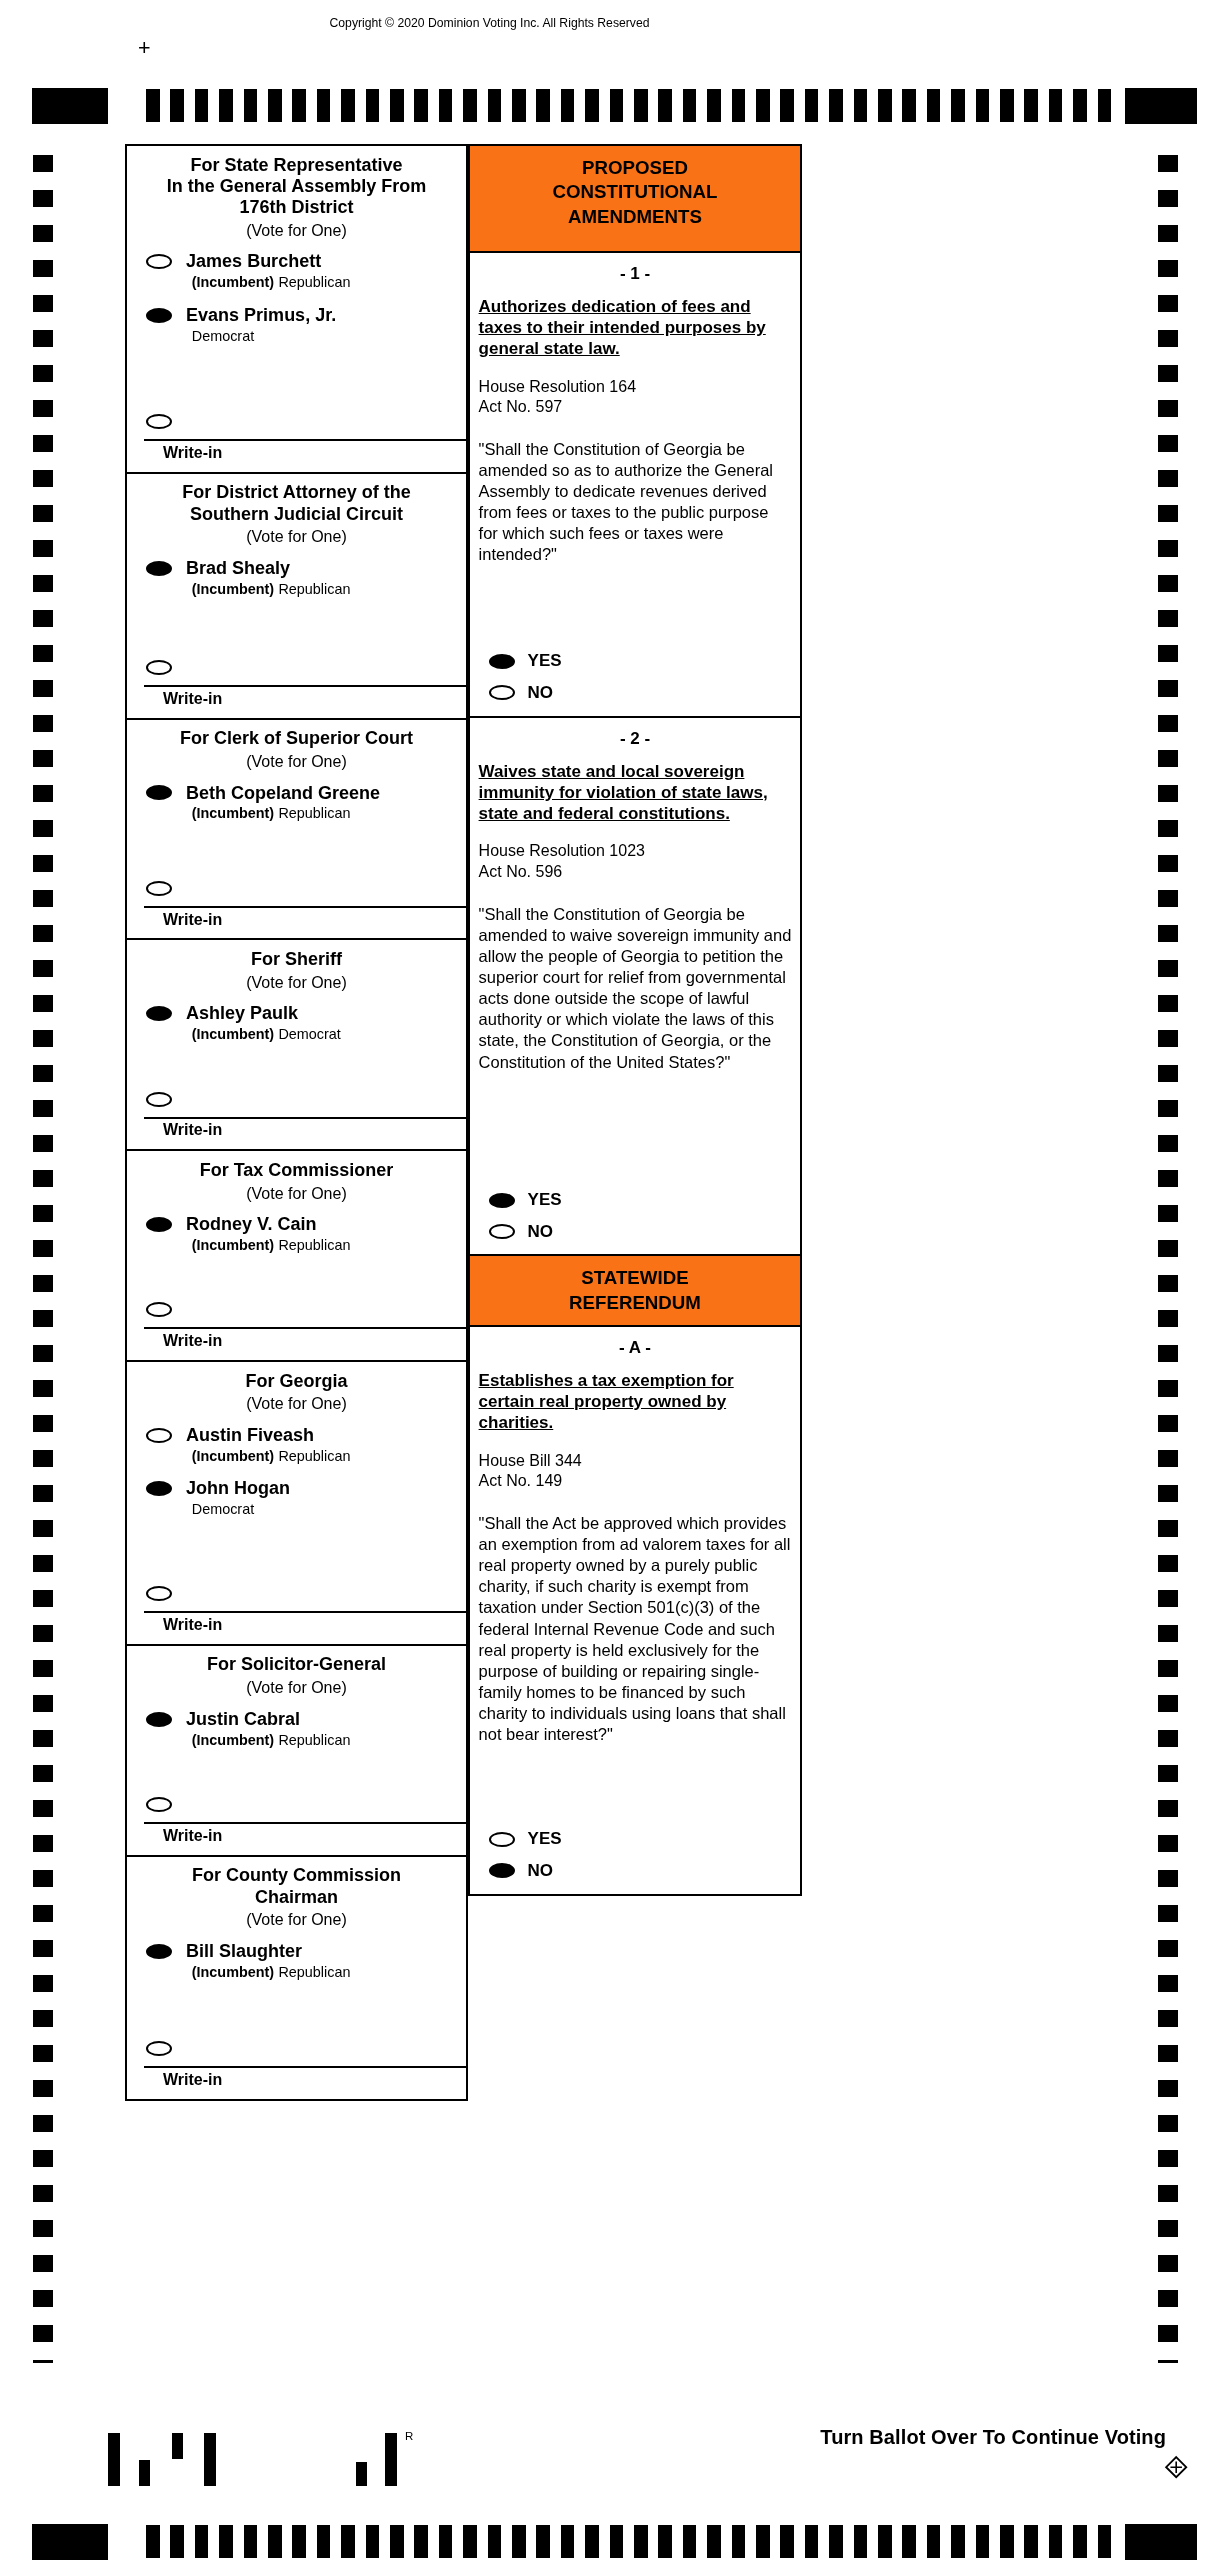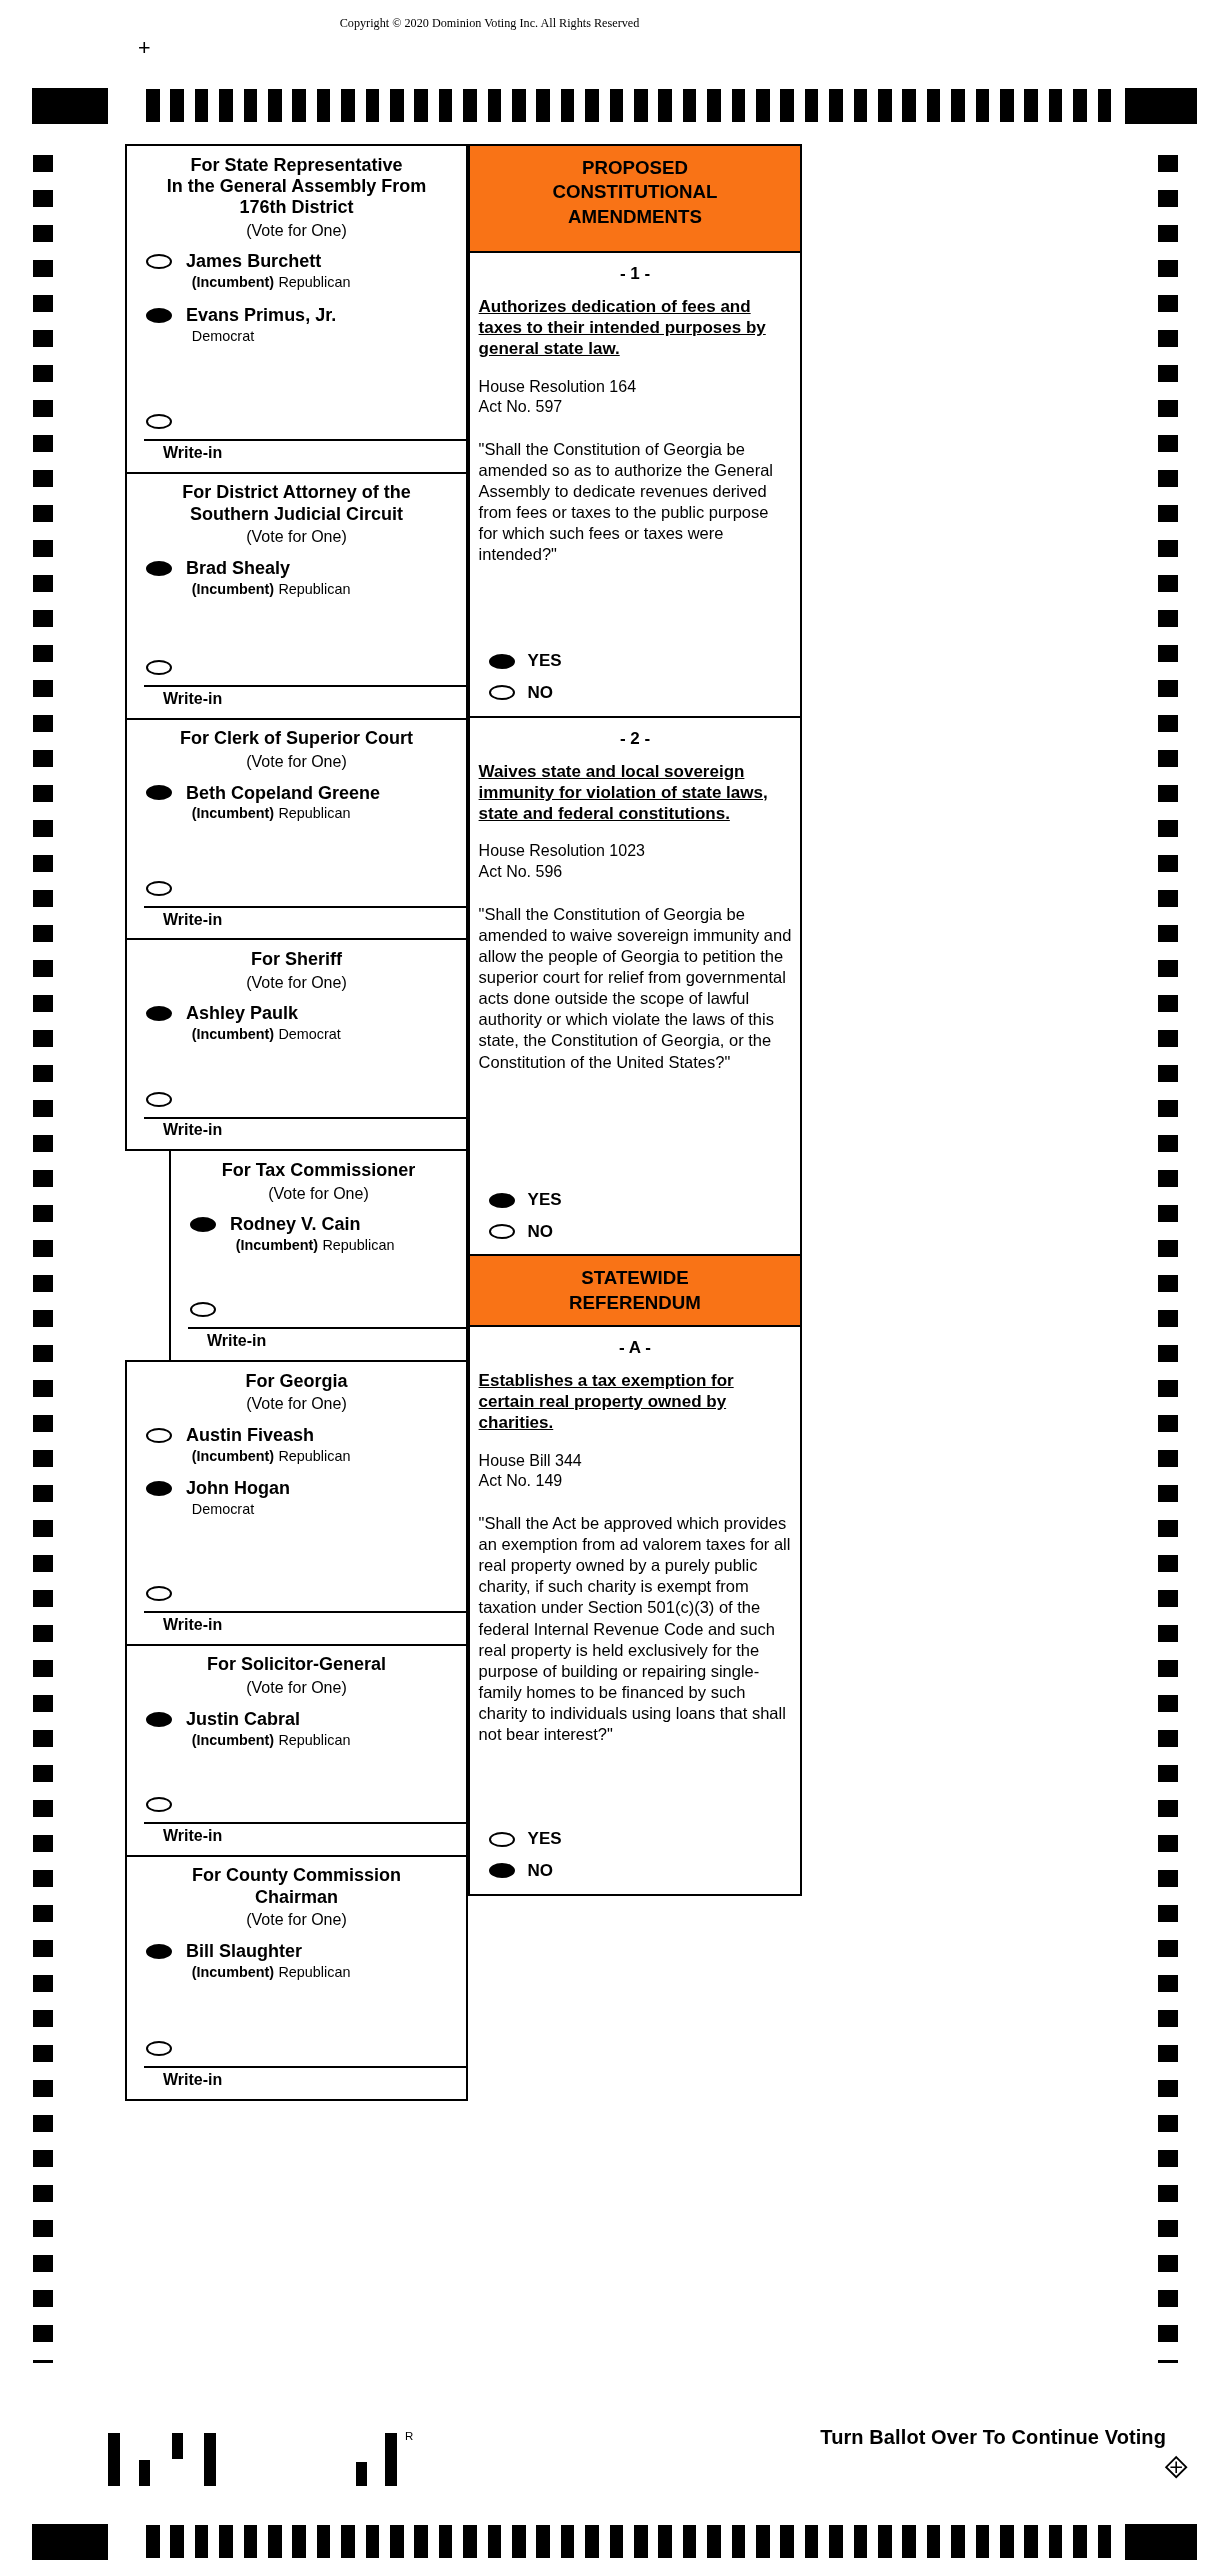--- a/index.html
+++ b/index.html
@@ -3,40 +3,40 @@
 <meta charset="utf-8">
 <style>
   html,body{margin:0;padding:0;}
   body{
     width:1229px;height:2576px;position:relative;
     background:#ffffff;color:#000;
     font-family:"Liberation Sans", sans-serif;
     -webkit-font-smoothing:antialiased;
   }
   
-  .copyright{position:absolute;top:16px;left:0;width:979px;text-align:center;font-size:12.2px;font-family:Liberation Serif, serif;}
+  .copyright{position:absolute;top:16px;left:0;width:979px;text-align:center;font-size:12.2px;}
   .plus-mark{position:absolute;left:138px;top:36px;font-size:21.5px;}
   .timing-block{position:absolute;height:36px;background:#000;}
   .timing-bars{position:absolute;height:33px;background:repeating-linear-gradient(90deg,#000 0 13.6px,transparent 13.6px 24.4px);}
   .timing-col{position:absolute;width:20px;background:repeating-linear-gradient(180deg,#000 0 17px,transparent 17px 35px);}
   .bc{position:absolute;background:#000;}
   .bc-letter{position:absolute;font-size:11.5px;}
   .turn-over{position:absolute;right:63px;top:2426px;font-weight:bold;font-size:20px;letter-spacing:0.1px;}
   .diamond{position:absolute;left:1164px;top:2455px;width:24.4px;height:24.4px;}
 
   
   .col{position:absolute;top:144px;}
   .col-left{left:125px;width:343px;}
   .col-right{left:468px;width:334px;}
   .col > * + *{margin-top:-2.2px;}
 
   
   .contest{border:2.2px solid #000;box-sizing:border-box;display:flex;flex-direction:column;padding-bottom:10px;background:#fff;}
   .c1{min-height:330px;} .c2{min-height:248px;} .c3{min-height:223px;} .c4{min-height:213px;}
-  .c5{min-height:213px;margin-left:44px;} .c6{min-height:286px;} .c7{min-height:213px;} .c8{min-height:246px;}
+  .c5{min-height:213px;} .c6{min-height:286px;} .c7{min-height:213px;} .c8{min-height:246px;}
   .contest-header{text-align:center;padding:8.6px 5.7px 0;}
   .contest-title{font-weight:bold;font-size:18px;line-height:1.18;white-space:pre-line;}
   .vote-for{font-size:16px;margin-top:3.6px;margin-bottom:11.5px;}
   .candidate{display:flex;align-items:flex-start;padding:0 7.2px 0 18.7px;margin-bottom:14.4px;}
   .oval{flex:none;width:26px;height:15px;border:2.2px solid #000;border-radius:50%;box-sizing:border-box;background:#fff;margin-top:2.9px;}
   .oval.filled{background:#000;}
   .cand-text{margin-left:14.4px;}
   .cand-name{font-weight:bold;font-size:18px;line-height:1.15;}
   .cand-party{font-size:14.4px;margin-left:5.7px;margin-top:2.2px;}
   .cand-party .inc{font-weight:bold;}

